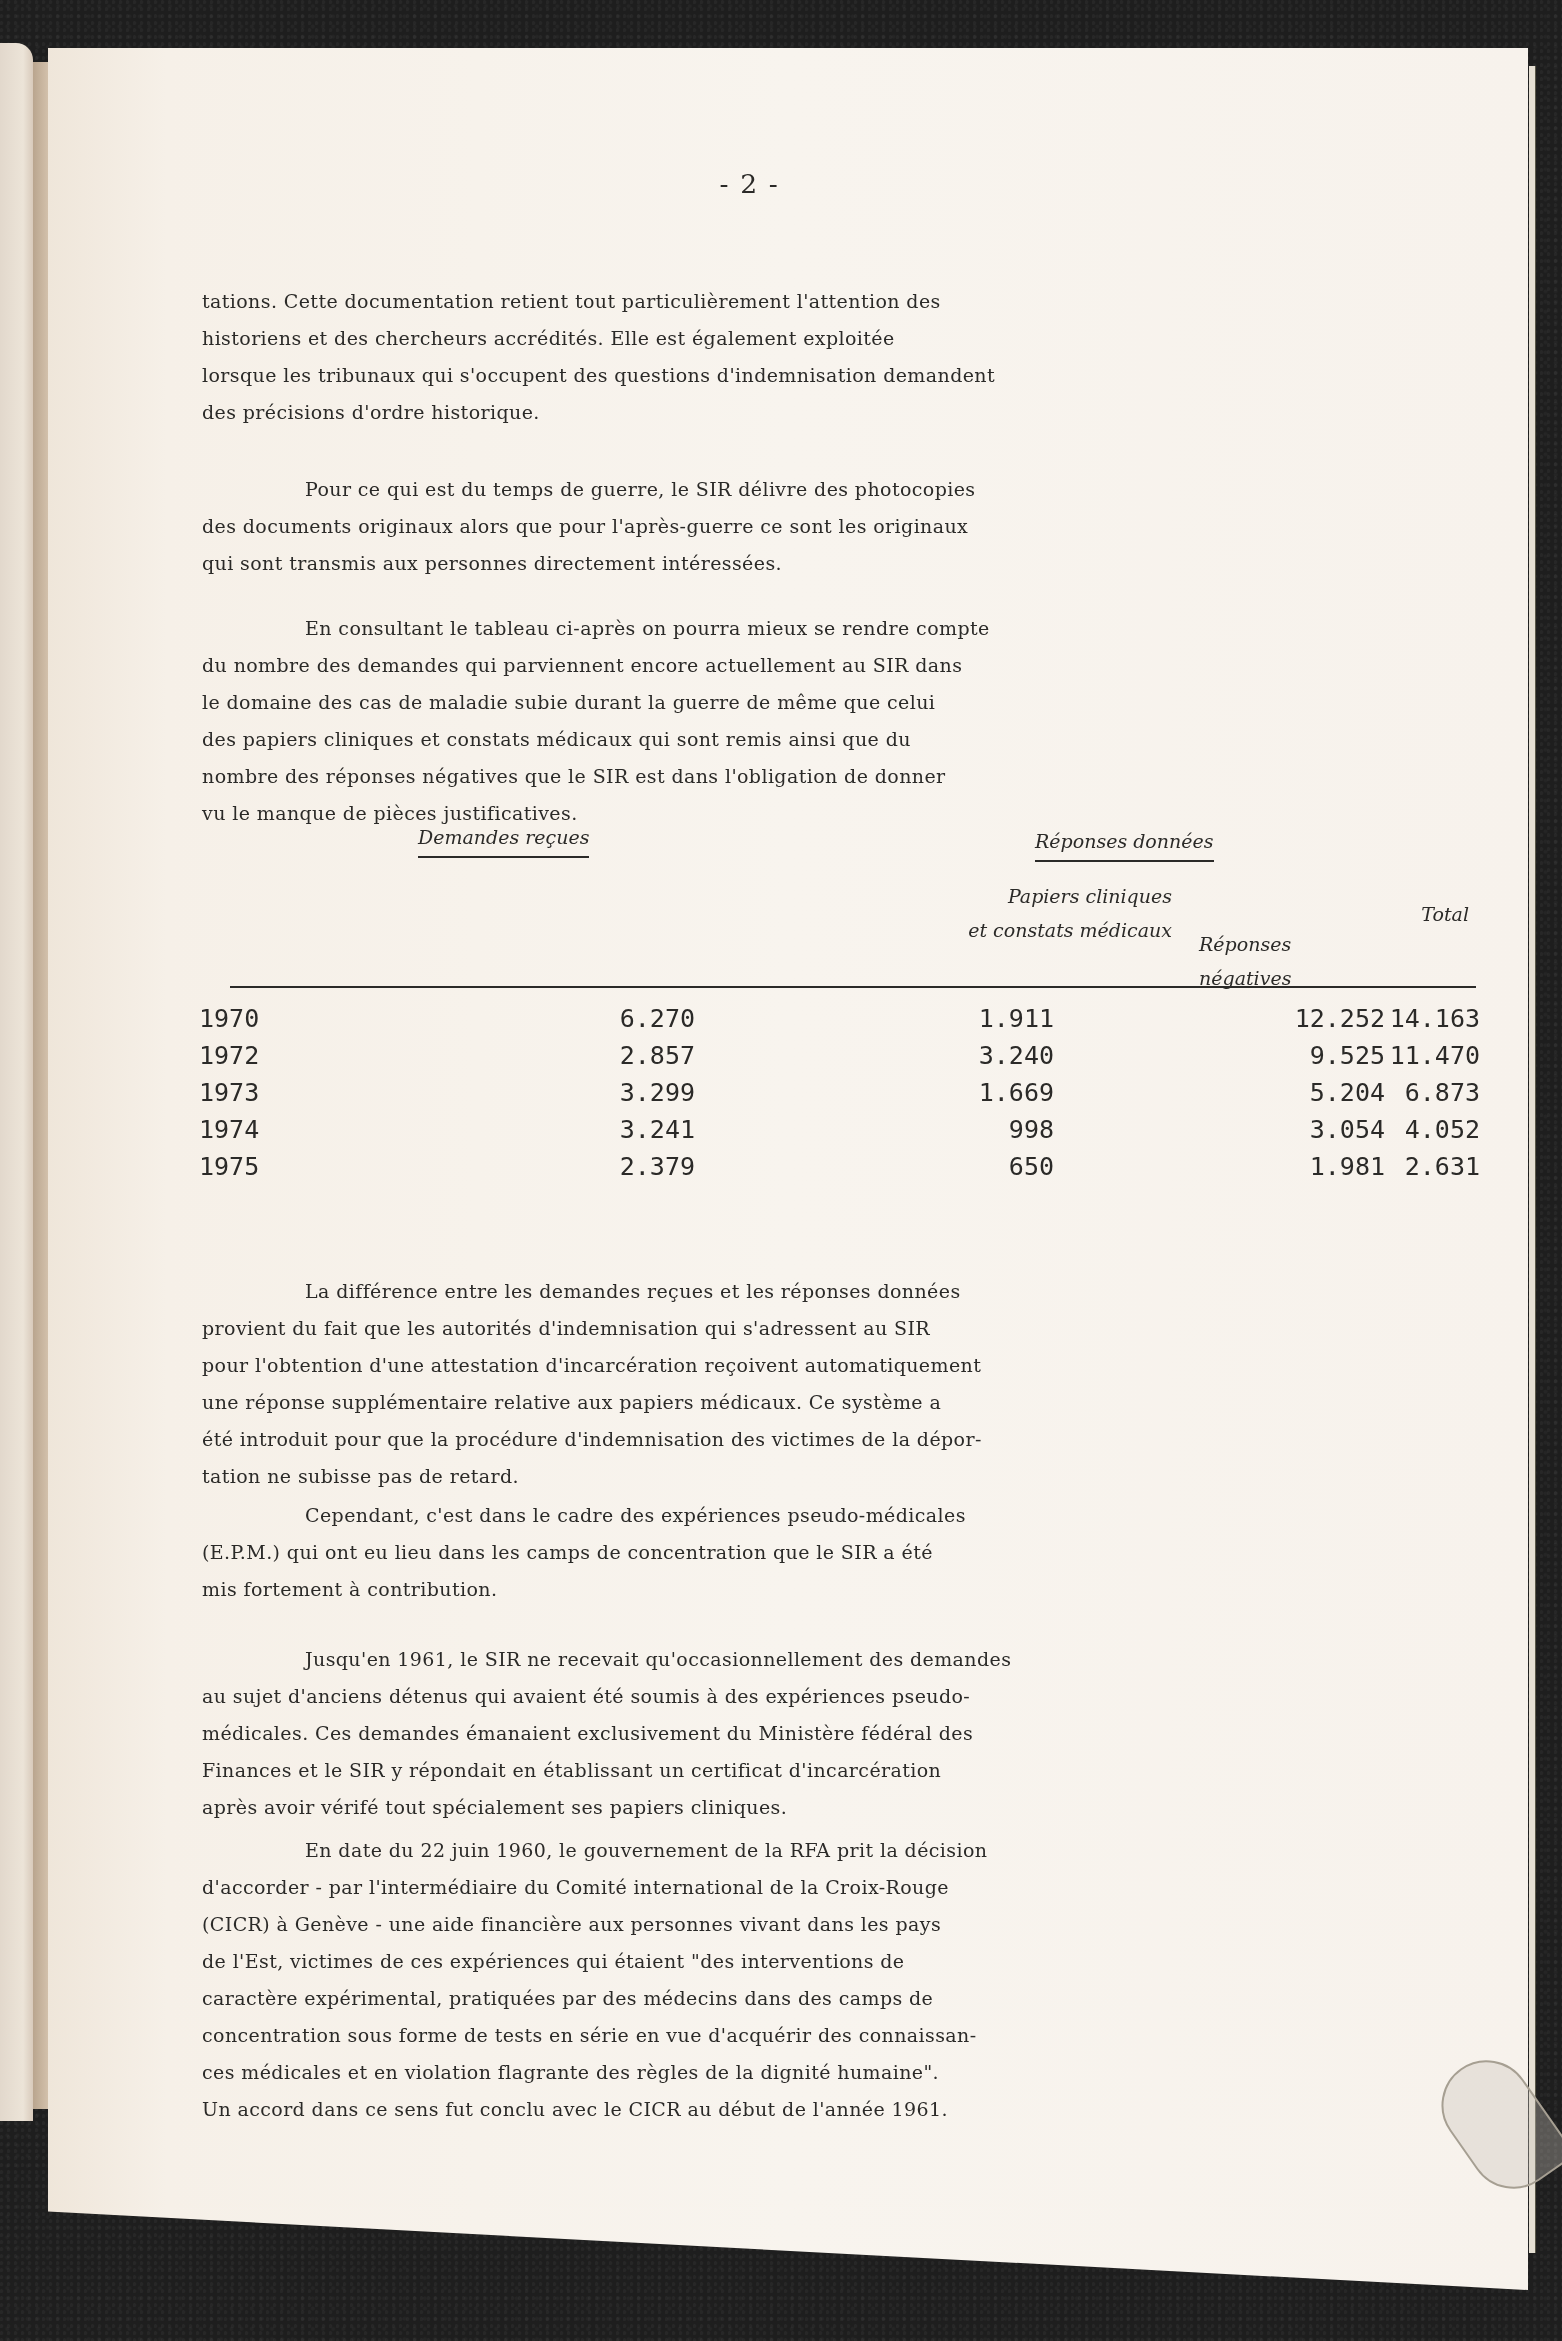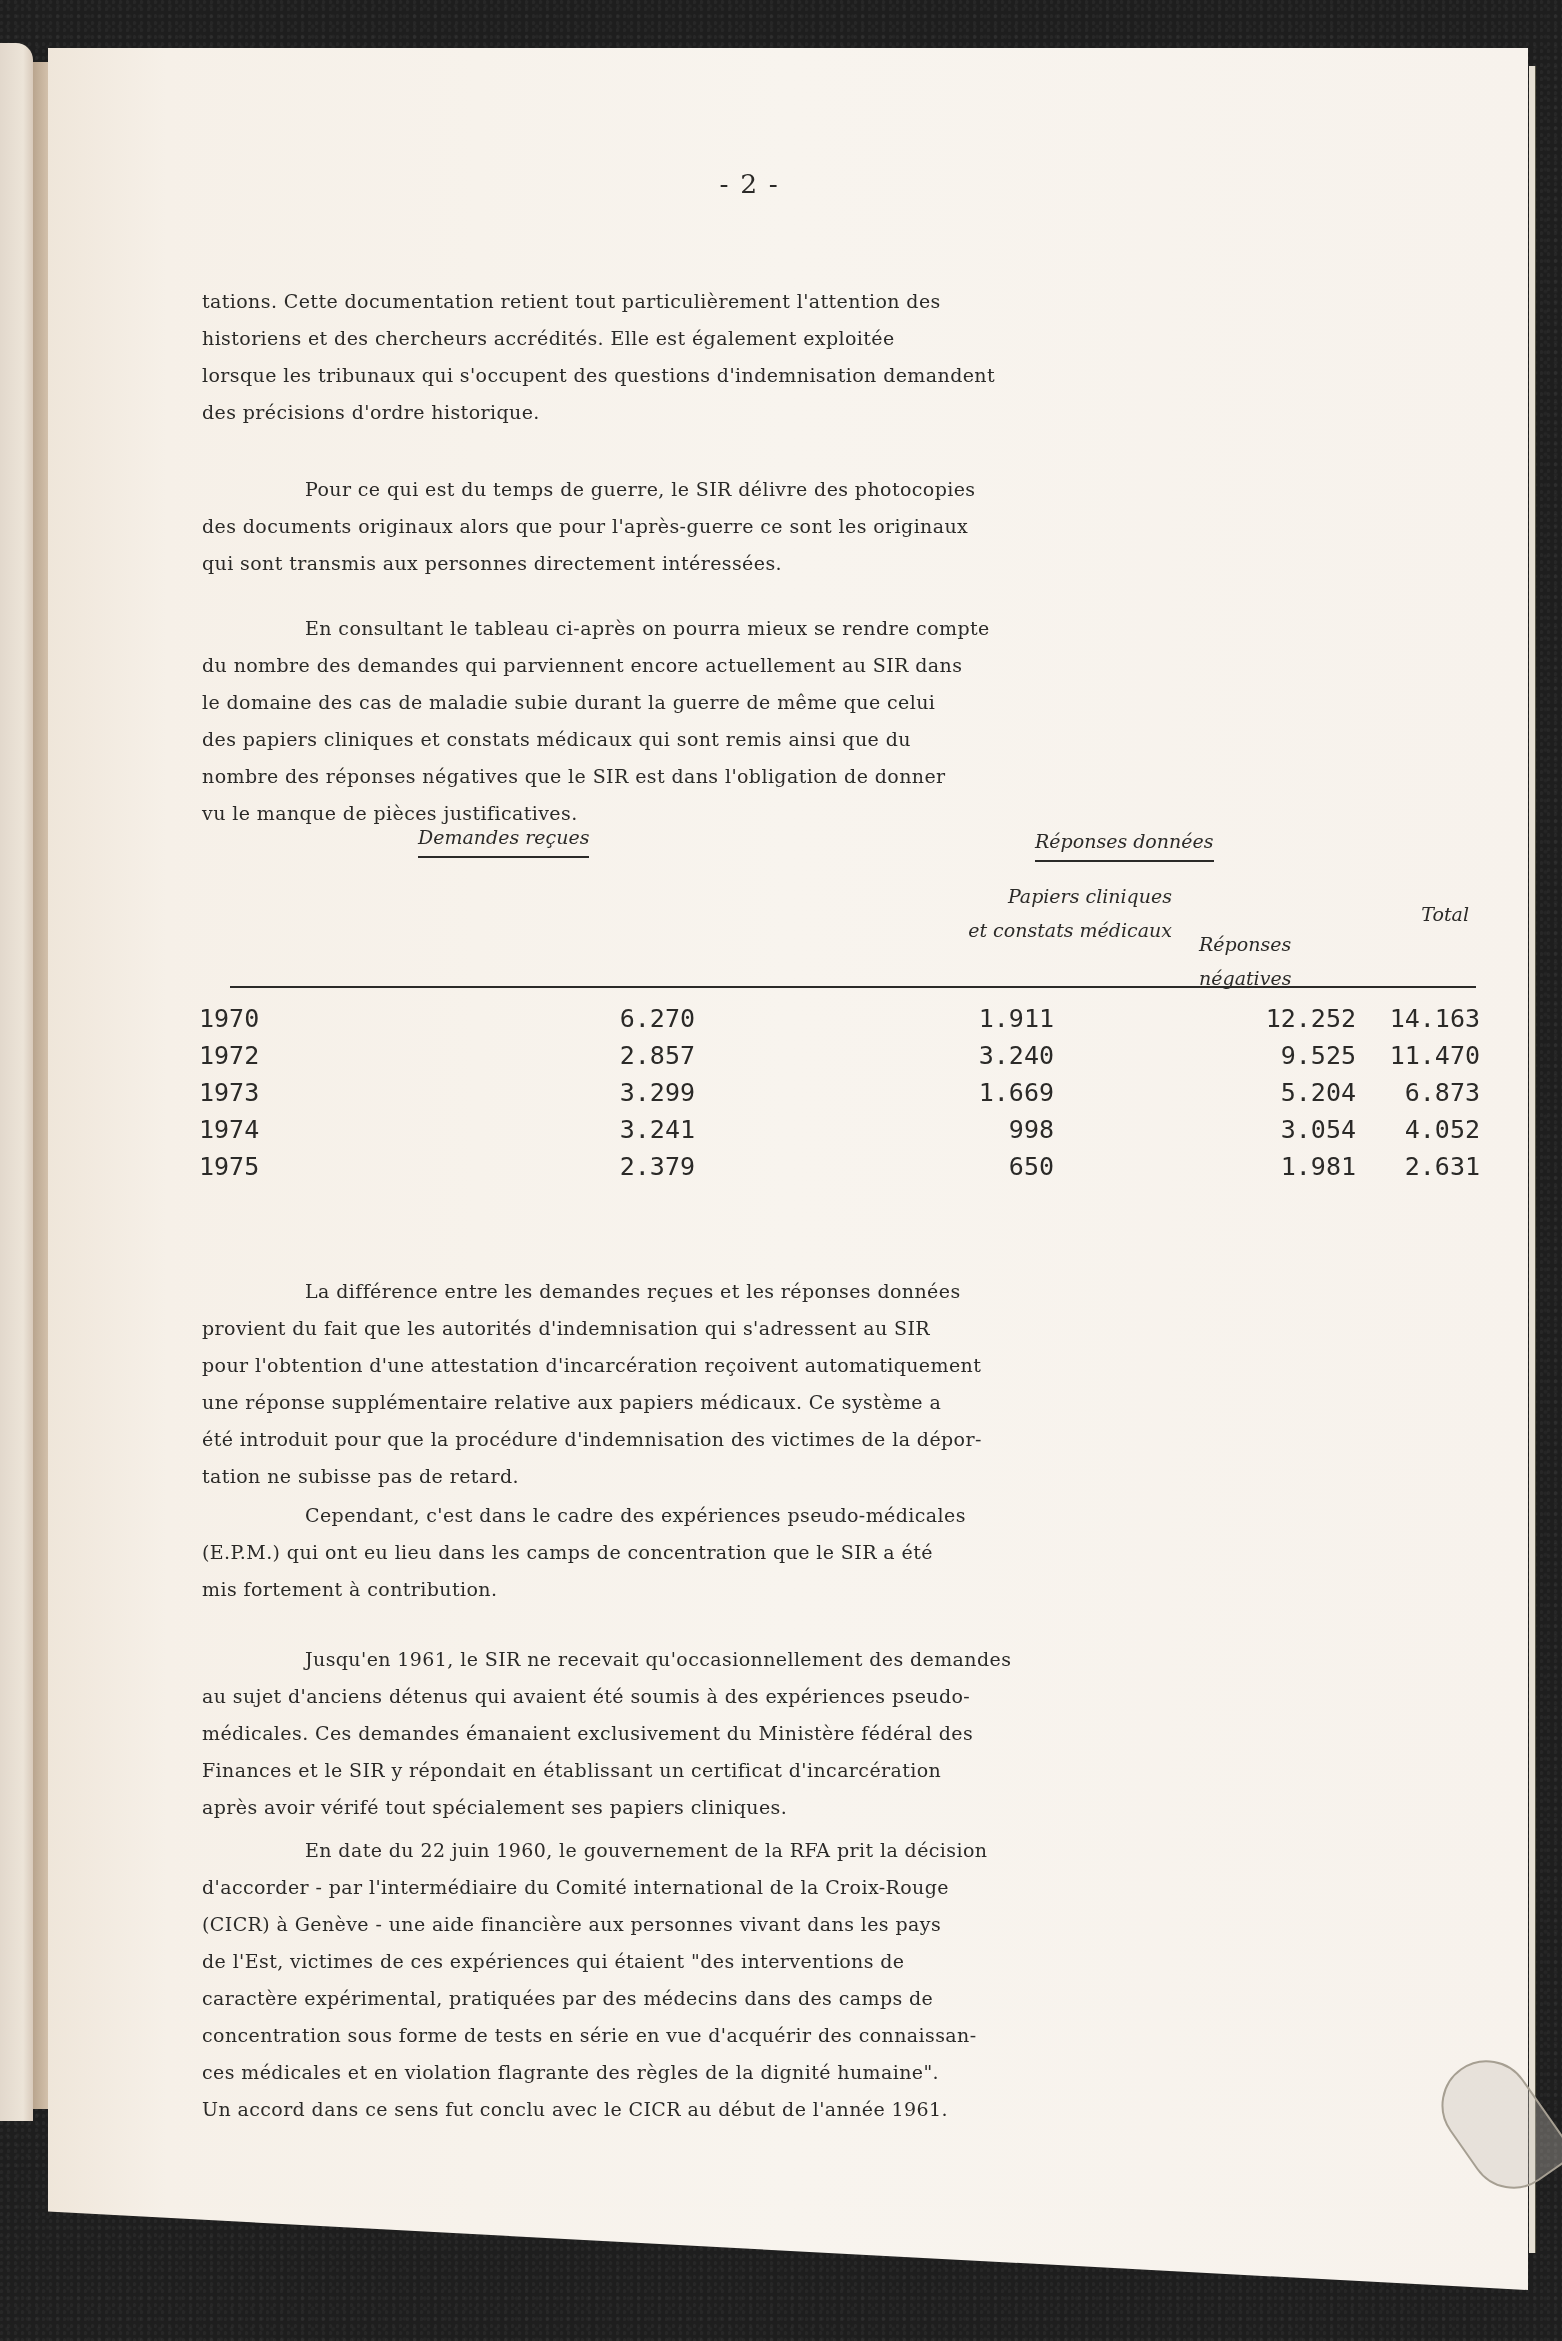--- a/index.html
+++ b/index.html
@@ -67,21 +67,21 @@
     .h-total { left: 1375px; top: 897px; text-align: right; width: 94px; }
     .tbl-rule {
       position: absolute; left: 230px; top: 986px; width: 1246px; height: 2.3px; background: #2b2a28;
     }
     .tbl-body { position: absolute; left: 199px; top: 1000px; width: 1281px; }
     .row { position: relative; height: 37px; font-family: "DejaVu Sans Mono", "Liberation Mono", monospace; font-size: 25px; line-height: 37px; }
     .row span { position: absolute; top: 0; }
     .c-year { left: 0; }
     .c-dem { right: 785px; }
     .c-pap { right: 426px; }
-    .c-neg { right: 124px; text-align: center; }
+    .c-neg { right: 95px; text-align: center; }
     .c-tot { right: 0; }
   </style>
 </head>
 <body>
 
 <div class="left-page"></div>
 <div class="gutter"></div>
 <div class="page"></div>
 <div class="page-edge"></div>
 <div class="clip"></div>

